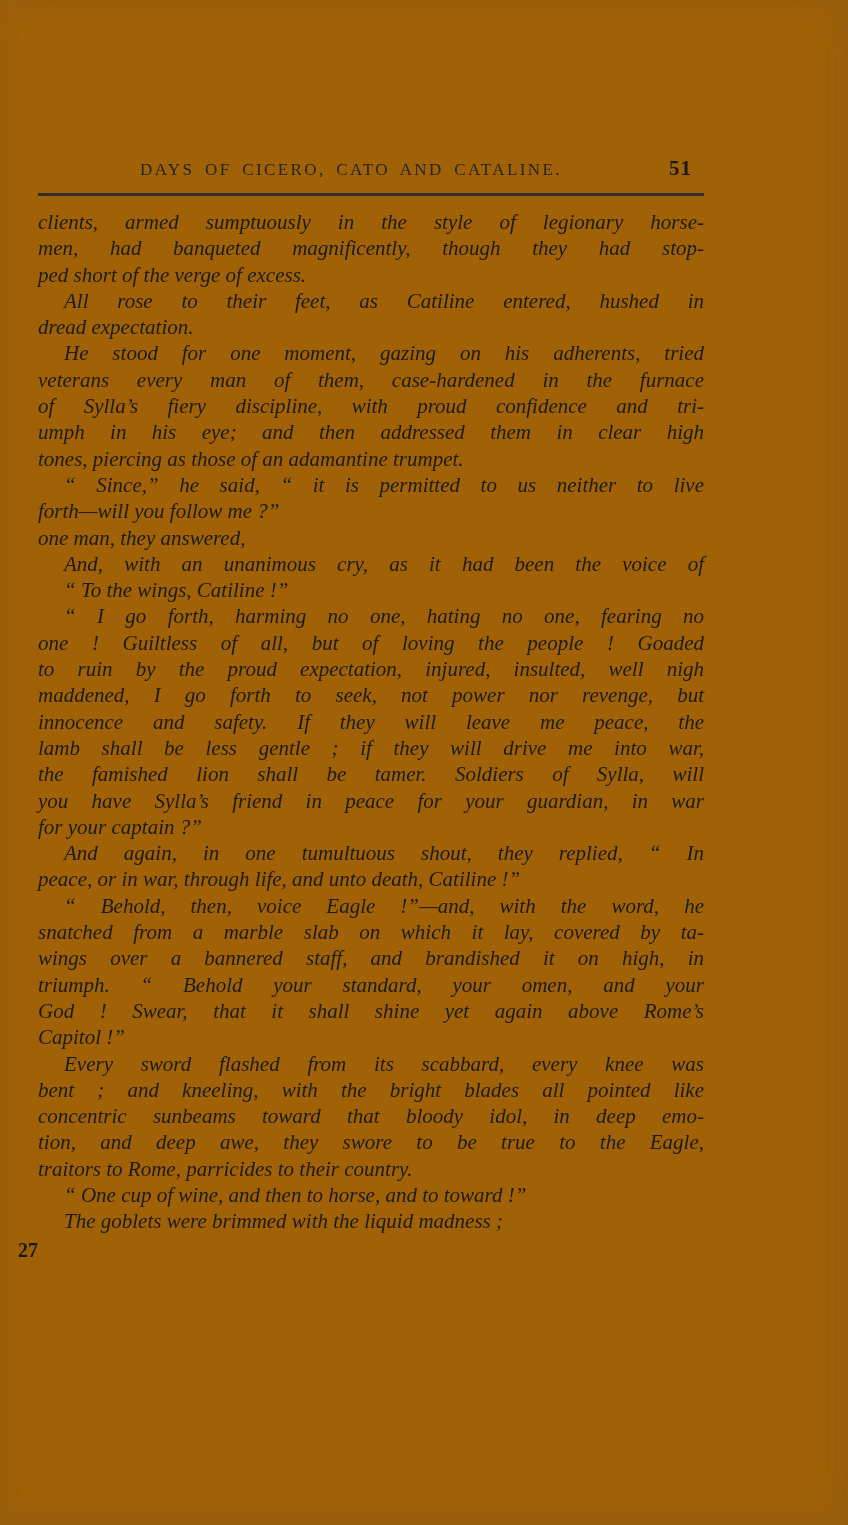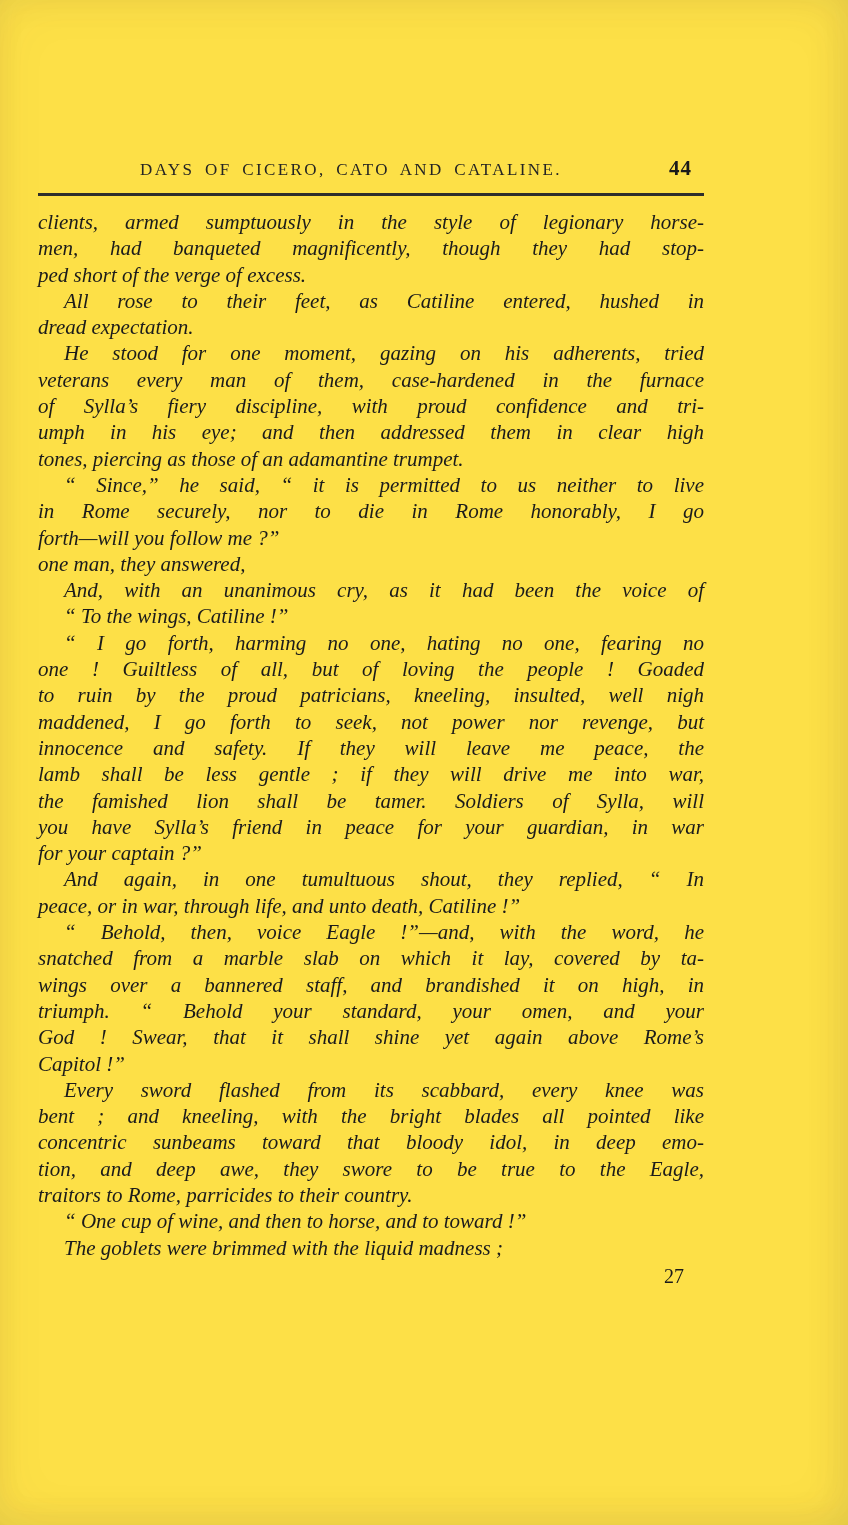--- a/index.html
+++ b/index.html
@@ -6,21 +6,21 @@
 
   html, body {
     background: #d8d8d4;
     font-family: "Liberation Serif", "DejaVu Serif", serif;
   }
 
   .page {
     position: relative;
     width: 848px;
     height: 1525px;
-    background: #fde047;
+    background: #a16207;
     color: #1c1c1c;
     overflow: hidden;
   }
 
   
   .page::after {
     content: "";
     position: absolute;
     inset: 0;
     pointer-events: none;
@@ -90,36 +90,36 @@
     text-align-last: left;
   }
 
   .line.indent {
     text-indent: 26px;
   }
 
   .signature {
     margin-top: 4px;
     width: 100%;
-    text-align: right;
+    text-align: left;
     transform: translateX(-20px);
     font-size: 20px;
-    font-weight: normal;
+    font-weight: bold;
     color: #1a1a1a;
   }
 </style>
 </head>
 <body>
 
 <div class="page">
   <div class="content">
 
     <header class="page-header">
       <span class="header-title">DAYS OF CICERO, CATO AND CATALINE.</span>
-      <span class="page-number">44</span>
+      <span class="page-number">51</span>
     </header>
 
     <div class="header-rule"></div>
 
     <main class="body-text" id="body-text">
         <p class="para">
           <span class="line">clients, armed sumptuously in the style of legionary horse-</span>
           <span class="line">men, had banqueted magnificently, though they had stop-</span>
           <span class="line last">ped short of the verge of excess.</span>
         </p>
@@ -129,34 +129,33 @@
         </p>
         <p class="para">
           <span class="line indent">He stood for one moment, gazing on his adherents, tried</span>
           <span class="line">veterans every man of them, case-hardened in the furnace</span>
           <span class="line">of Sylla’s fiery discipline, with proud confidence and tri-</span>
           <span class="line">umph in his eye; and then addressed them in clear high</span>
           <span class="line last">tones, piercing as those of an adamantine trumpet.</span>
         </p>
         <p class="para">
           <span class="line indent">“ Since,” he said, “ it is permitted to us neither to live</span>
-          <span class="line">in Rome securely, nor to die in Rome honorably, I go</span>
           <span class="line last">forth—will you follow me ?”</span>
         </p>
         <p class="para">
           <span class="line last">one man, they answered,</span>
           <span class="line indent">And, with an unanimous cry, as it had been the voice of</span>
         </p>
         <p class="para">
           <span class="line last indent">“ To the wings, Catiline !”</span>
         </p>
         <p class="para">
           <span class="line indent">“ I go forth, harming no one, hating no one, fearing no</span>
           <span class="line">one !  Guiltless of all, but of loving the people !  Goaded</span>
-          <span class="line">to ruin by the proud patricians, kneeling, insulted, well nigh</span>
+          <span class="line">to ruin by the proud expectation, injured, insulted, well nigh</span>
           <span class="line">maddened, I go forth to seek, not power nor revenge, but</span>
           <span class="line">innocence and safety.  If they will leave me peace, the</span>
           <span class="line">lamb shall be less gentle ; if they will drive me into war,</span>
           <span class="line">the famished lion shall be tamer.  Soldiers of Sylla, will</span>
           <span class="line">you have Sylla’s friend in peace for your guardian, in war</span>
           <span class="line last">for your captain ?”</span>
         </p>
         <p class="para">
           <span class="line indent">And again, in one tumultuous shout, they replied, “ In</span>
           <span class="line last">peace, or in war, through life, and unto death, Catiline !”</span>

